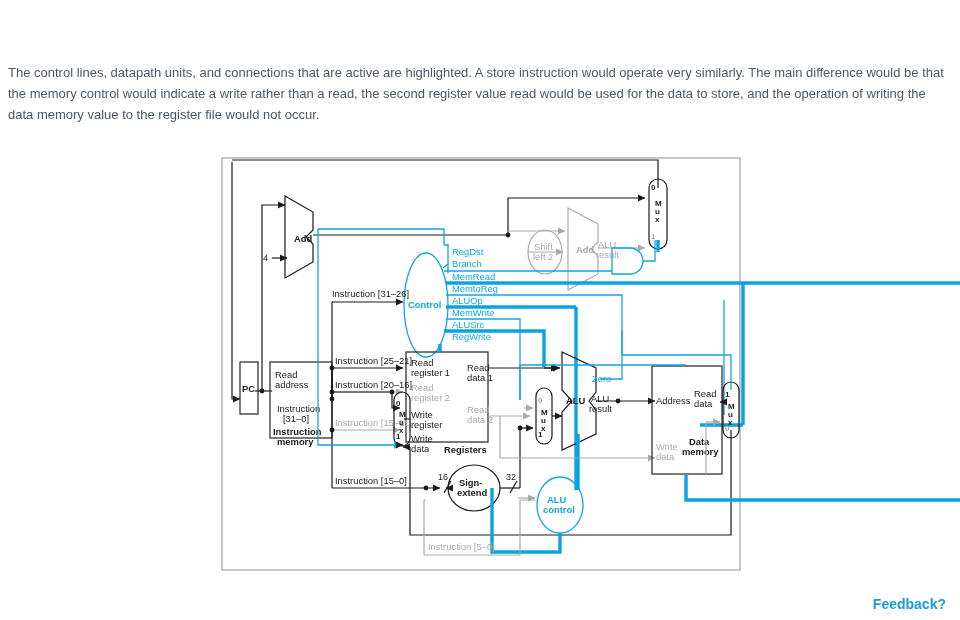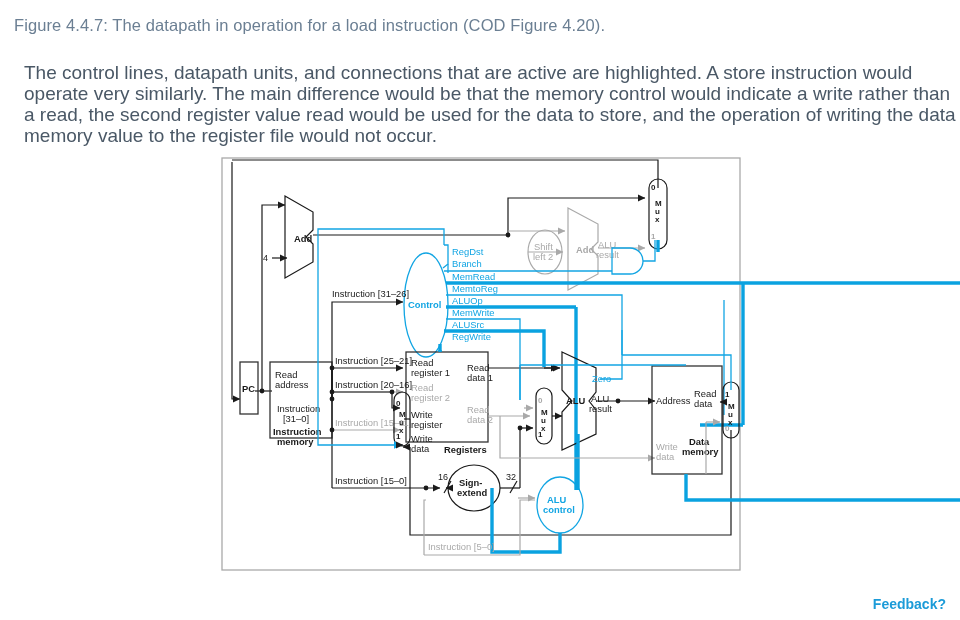--- a/index.html
+++ b/index.html
@@ -8,37 +8,36 @@
     font-family:"Liberation Sans", sans-serif;
     -webkit-font-smoothing:antialiased;
   }
   .page{position:relative;width:960px;height:620px;}
 
   .fig-title{
     position:absolute;left:14px;top:16px;width:920px;
     font-size:16.5px;color:#6b7f93;letter-spacing:.1px;font-weight:400;
   }
   .fig-caption{
-    position:absolute;left:24px;top:62px;width:936px;
-    font-size:19px;line-height:21px;color:#4a5866;
+    position:absolute;left:8px;top:62px;width:936px;
+    font-size:13px;line-height:21px;color:#4a5866;
   }
   .feedback{
     position:absolute;right:14px;top:596px;
     font-size:14px;font-weight:bold;color:#1b9bd8;cursor:pointer;
   }
   .diagram{position:absolute;left:0;top:140px;width:960px;height:450px;}
   svg{display:block;}
   text{font-family:"Liberation Sans", sans-serif;}
 </style>
 </head>
 <body>
 
 <div class="page">
 
-  <div class="fig-title">Figure 4.4.7: The datapath in operation for a load instruction (COD Figure 4.20).</div>
   <div class="fig-caption">The control lines, datapath units, and connections that are active are highlighted. A store instruction would operate very similarly. The main difference would be that the memory control would indicate a write rather than a read, the second register value read would be used for the data to store, and the operation of writing the data memory value to the register file would not occur.</div>
   <div class="feedback">Feedback?</div>
 
   <div class="diagram">
   <svg width="960" height="450" viewBox="0 0 960 450">
 
     <defs>
       <marker id="ah-k" markerWidth="7" markerHeight="7" refX="6.2" refY="3" orient="auto">
         <path d="M0,0 L6.4,3 L0,6 z" fill="#1a1a1a"></path>
       </marker>

